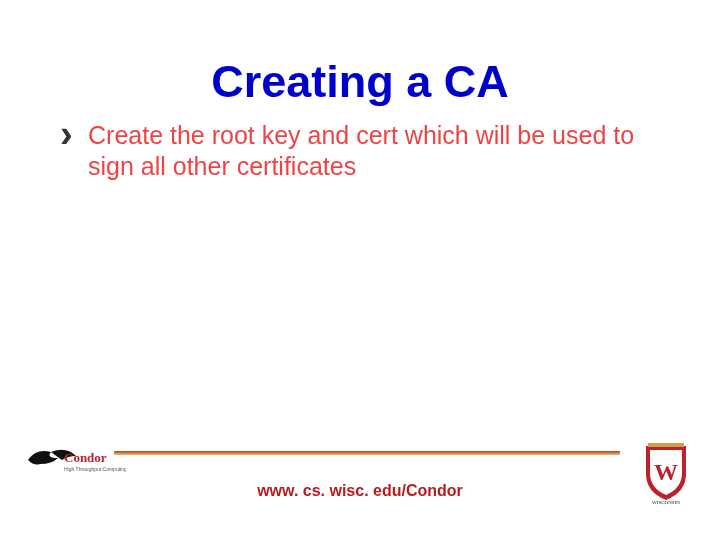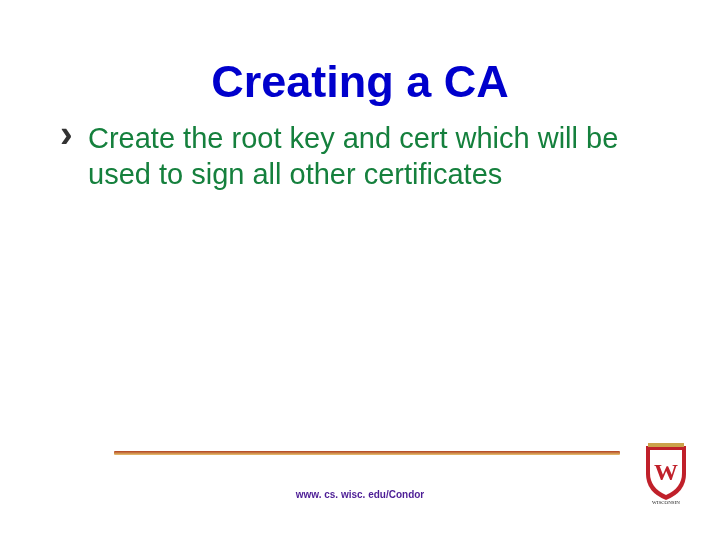--- a/index.html
+++ b/index.html
@@ -28,24 +28,24 @@
     font-size: 45px;
     font-weight: bold;
     color: #0000cc;
     font-family: "Comic Sans MS", "Comic Sans", cursive, sans-serif;
   }
   .body {
     position: absolute;
     top: 120px;
     left: 60px;
     right: 70px;
-    font-size: 29px;
+    font-size: 25px;
     line-height: 1.25;
     font-family: "Comic Sans MS", "Comic Sans", cursive, sans-serif;
-    color: #15803d;
+    color: #ef4444;
   }
   .bullet {
     position: relative;
     padding-left: 28px;
     margin-bottom: 2px;
   }
   .bullet::before {
     content: "›";
     position: absolute;
     left: 0;
@@ -63,23 +63,23 @@
     background: linear-gradient(to bottom, #b04020, #e8c470);
     border-radius: 1px;
   }
   .footer-url {
     position: absolute;
     bottom: 40px;
     left: 0;
     width: 100%;
     text-align: center;
     font-family: Arial, Helvetica, sans-serif;
-    font-size: 10px;
+    font-size: 16px;
     font-weight: bold;
-    color: #4c1d95;
+    color: #b91c1c;
   }
   .logo-left {
     position: absolute;
     left: 26px;
     bottom: 62px;
     width: 100px;
     height: 36px;
   }
   .logo-left svg { width: 100%; height: 100%; }
   .logo-right {
@@ -99,20 +99,28 @@
   <h1 class="title">Creating a CA</h1>
 
   <div class="body">
     <div class="bullet">
       <span>Create the root key and cert which will be used to sign all other certificates</span>
     </div>
   </div>
 
   <div class="footer-line"></div>
 
+  <div class="logo-left">
+    <svg viewBox="0 0 100 36">
+      <path d="M2,18 Q10,6 25,10 Q20,16 32,16 Q26,22 14,22 Q8,24 2,18 Z" fill="#111"></path>
+      <path d="M25,10 Q40,4 50,14 Q42,14 36,18 Q30,14 25,10 Z" fill="#111"></path>
+      <text x="38" y="20" font-family="Georgia, 'Times New Roman', serif" font-size="13" font-weight="bold" fill="#c0202a">Condor</text>
+      <text x="38" y="29" font-family="Arial, Helvetica, sans-serif" font-size="5" fill="#555">High Throughput Computing</text>
+    </svg>
+  </div>
 
   <div class="logo-right">
     <svg viewBox="0 0 48 64">
       <path d="M4,6 L44,6 L44,34 Q44,52 24,60 Q4,52 4,34 Z" fill="#c0202a"></path>
       <path d="M8,10 L40,10 L40,33 Q40,48 24,55 Q8,48 8,33 Z" fill="#ffffff"></path>
       <text x="24" y="40" text-anchor="middle" font-family="Georgia, 'Times New Roman', serif" font-size="24" font-weight="bold" fill="#c0202a">W</text>
       <rect x="6" y="3" width="36" height="4" fill="#cba24a"></rect>
       <text x="24" y="64" text-anchor="middle" font-family="Georgia, serif" font-size="5" fill="#222">WISCONSIN</text>
     </svg>
   </div>

